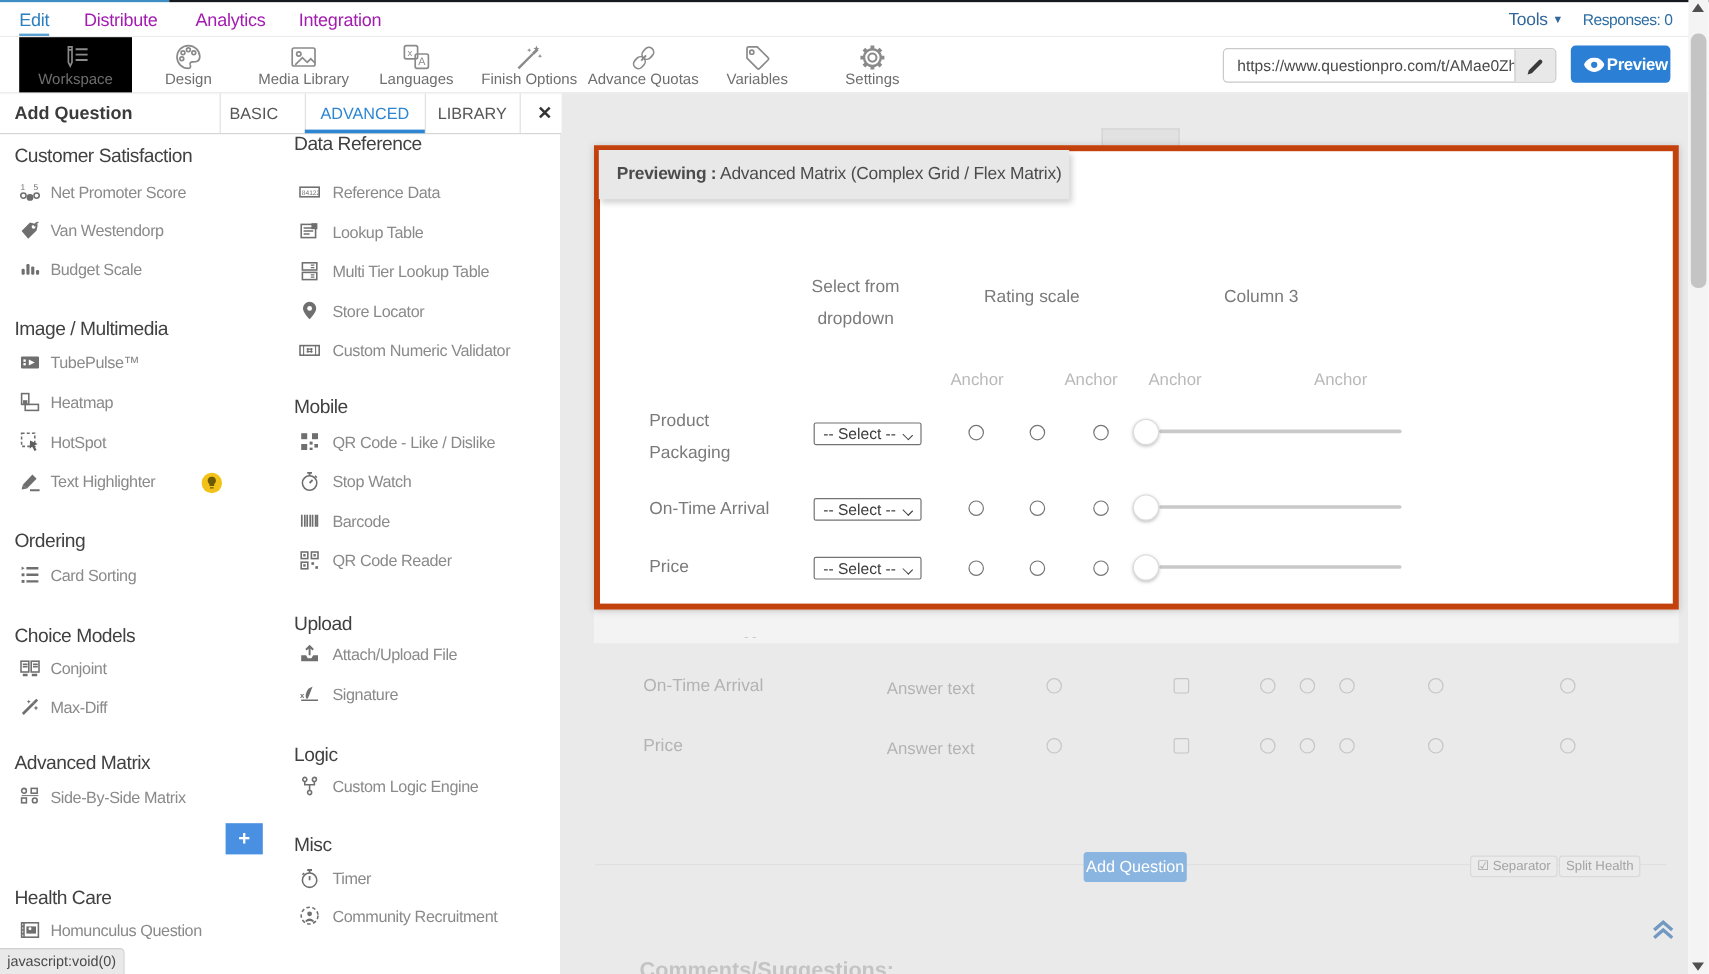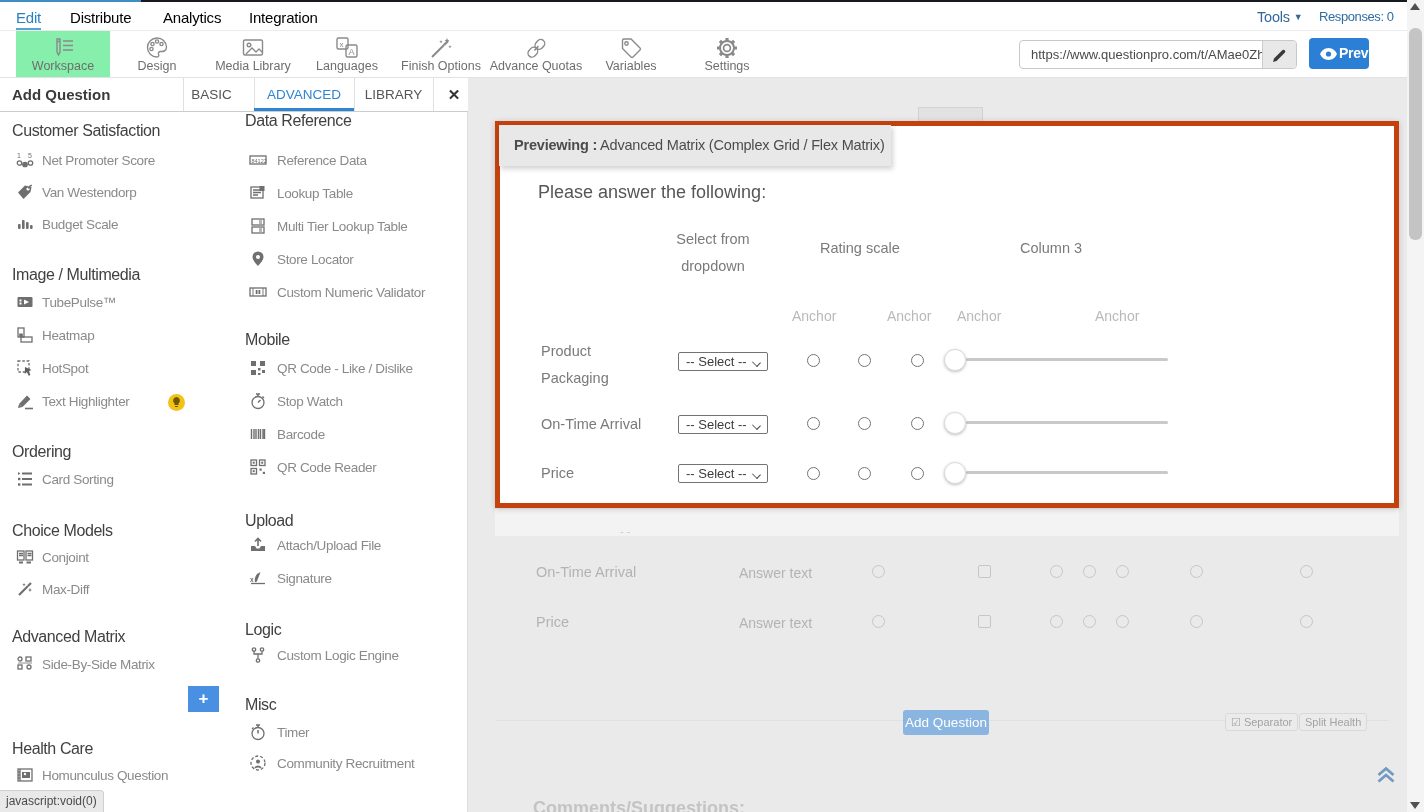--- a/index.html
+++ b/index.html
@@ -3,28 +3,28 @@
 <meta charset="utf-8">
 <style>
 *{margin:0;padding:0;box-sizing:border-box}
 html,body{width:1424px;height:812px;overflow:hidden;background:#fff;font-family:"Liberation Sans",sans-serif;position:relative}
 .abs{position:absolute}
 
 #tl1{left:0;top:0;width:141px;height:2px;background:#3e8ec4}
 #tl2{left:141px;top:0;width:1283px;height:2px;background:#16191d}
 
 #nav{left:0;top:2px;width:1424px;height:29px;background:#fff;border-bottom:1px solid #ebebeb}
-.navlink{position:absolute;top:7px;font-size:15px;letter-spacing:-0.2px;color:#000000;white-space:nowrap}
+.navlink{position:absolute;top:7px;font-size:15px;letter-spacing:-0.2px;color:#a21caf;white-space:nowrap}
 #navedit{color:#2a7fc1;border-bottom:2px solid #5aa2d4;padding-bottom:2px}
 
 #toolbar{left:0;top:31px;width:1424px;height:47px;background:#fff;border-bottom:1px solid #e2e2e2}
 .titem{position:absolute;top:0;height:46px;text-align:center}
 .titem .lbl{position:absolute;bottom:4px;width:100%;font-size:12.5px;color:#6e6e6e}
 .titem svg{position:absolute;top:4px;left:50%;margin-left:-13px}
-#wscell{background:#86efac}
+#wscell{background:#000000}
 
 #tabbar{left:0;top:78px;width:468px;height:34px;background:#fff;border-bottom:1px solid #ccc}
 #tabbar .sep{position:absolute;top:0;width:1px;height:33px;background:#e0e0e0}
 .tab{position:absolute;top:0;height:33px;line-height:33px;text-align:center;font-size:13.5px;color:#555}
 
 #panel{left:0;top:112px;width:468px;height:700px;background:#fff;border-right:1px solid #ddd}
 .cat{position:absolute;font-size:16px;letter-spacing:-0.4px;color:#414141;white-space:nowrap}
 .qitem{position:absolute;height:18px}
 .qitem .txt{position:absolute;left:26px;top:2px;font-size:13.5px;letter-spacing:-0.35px;color:#8a8a8a;white-space:nowrap}
 .qitem svg{position:absolute;left:0;top:0}
@@ -135,21 +135,21 @@
         <path d="M13 3 V6.5 M13 19.5 V23 M3 13 H6.5 M19.5 13 H23 M5.9 5.9 L8.4 8.4 M17.6 17.6 L20.1 20.1 M20.1 5.9 L17.6 8.4 M8.4 17.6 L5.9 20.1" stroke-width="3.2"></path>
       </svg>
       <div class="lbl">Settings</div>
     </div>
 <div class="abs" style="left:1019px;top:9px;width:278px;height:29px;background:#fff;border:1px solid #c9c9c9;border-radius:4px;overflow:hidden">
       <span style="position:absolute;left:11px;top:6px;font-size:13px;color:#4a4a4a;white-space:nowrap">https://www.questionpro.com/t/AMae0Zhr</span>
       <div style="position:absolute;right:0;top:0;width:34px;height:28px;background:#e8e8e8;border-left:1px solid #ccc"><svg width="15" height="15" viewBox="0 0 15 15" style="margin:7px 0 0 9px">
           <path d="M1 14 L2 10.5 L10.5 2 A1.8 1.8 0 0 1 13 4.5 L4.5 13 Z" fill="#3a3a3a"></path>
         </svg></div>
     </div>
-<div class="abs" style="left:1309px;top:7px;width:60px;height:31px;background:#2b7fd4;border-radius:4px;color:#fff;text-align:center">
+<div class="abs" style="left:1309px;top:7px;width:83px;height:31px;background:#2b7fd4;border-radius:4px;color:#fff;text-align:center">
       <svg width="17" height="12" viewBox="0 0 17 12" style="position:absolute;left:11px;top:10px">
         <path d="M8.5 0 C12.5 0 15.8 3 17 6 C15.8 9 12.5 12 8.5 12 C4.5 12 1.2 9 0 6 C1.2 3 4.5 0 8.5 0 Z" fill="#fff"></path>
         <circle cx="8.5" cy="6" r="2.6" fill="#2b7fd4"></circle>
       </svg>
       <span style="position:absolute;left:30px;top:7px;font-size:14px;font-weight:bold;letter-spacing:-0.3px">Preview</span>
     </div>
   </div>
 <div class="abs" id="tabbar">
   <span style="position:absolute;left:12px;top:0;line-height:33px;font-size:15px;font-weight:bold;color:#3b3b3b">Add Question</span>
   <div class="sep" style="left:183px"></div>
@@ -399,21 +399,20 @@
       </svg></div>
 <div class="abs" style="left:188px;top:574px;width:31px;height:26px;background:#4a90e2;color:#fff;font-size:17px;font-weight:bold;text-align:center;line-height:25px">+</div>
   </div>
 <div class="abs" id="editor">
   <div class="abs" id="ghosttab"></div>
   <div class="abs" style="left:27px;top:431px;width:904px;height:27px;background:#f3f3f3"></div>
   <div class="abs" id="modal">
     <div class="abs" id="ptab">
         <span><b>Previewing :</b> Advanced Matrix (Complex Grid / Flex Matrix)</span>
       </div>
-    <div class="abs" style="left:38px;top:56px;font-size:18px;color:#565656">Please answer the following:</div>
     <div class="mtext" style="left:148px;top:100px;width:130px;text-align:center;line-height:27px">Select from<br>dropdown</div>
     <div class="mtext" style="left:320px;top:114px;width:75px;text-align:center">Rating scale</div>
     <div class="mtext" style="left:520px;top:114px;width:60px;text-align:left">Column 3</div>
     <div class="anchor" style="left:292px;top:182px">Anchor</div>
     <div class="anchor" style="left:387px;top:182px">Anchor</div>
     <div class="anchor" style="left:457px;top:182px">Anchor</div>
     <div class="anchor" style="left:595px;top:182px">Anchor</div>
 
     <div class="mtext" style="left:41px;top:212px;line-height:27px">Product<br>Packaging</div>
     <div class="fsel" style="left:178px;top:226px">-- Select --</div>

